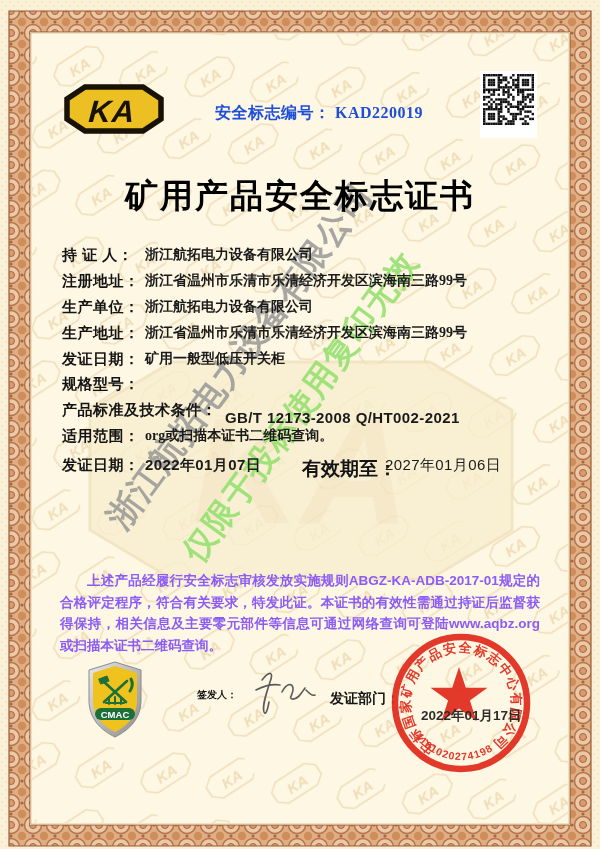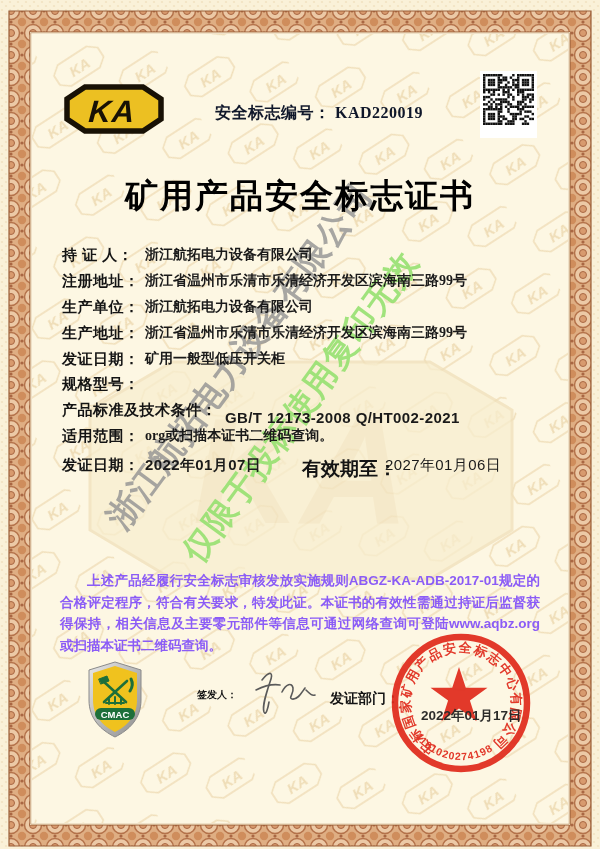--- a/index.html
+++ b/index.html
@@ -1,21 +1,21 @@
 <!DOCTYPE html>
 <html><head>
 <meta charset="utf-8">
 <style>
   html,body{margin:0;padding:0;background:#888;}
   .page{position:relative;width:600px;height:849px;margin:0 auto;background:#fbf2d8;overflow:hidden;
         font-family:"Liberation Sans",sans-serif;}
   .abs{position:absolute;}
   svg{display:block;}
   
-  .certno{left:215px;top:103px;font-size:16px;color:#0f172a;
+  .certno{left:215px;top:103px;font-size:16px;color:#1d4ed8;
           font-family:"Liberation Serif",serif;font-weight:bold;letter-spacing:.5px;}
   .title{left:0;top:174px;width:100%;text-align:center;font-size:33px;font-weight:bold;
          color:#000000;letter-spacing:2px;font-family:"Liberation Serif",serif;}
   
   .row{position:absolute;left:0;width:100%;height:22px;padding-left:35px;}
   .lbl{position:absolute;left:62px;font-size:15px;font-weight:bold;color:#141414;letter-spacing:.5px;white-space:nowrap;}
   .val{position:absolute;left:145px;font-size:14px;font-weight:bold;color:#1a1a1a;
        font-family:"Liberation Serif",serif;white-space:nowrap;}
   .num{font-family:"Liberation Sans",sans-serif;font-size:15px;letter-spacing:.4px;}
   .lbl2{position:absolute;left:302px;font-size:19px;font-weight:bold;color:#141414;white-space:nowrap;}

